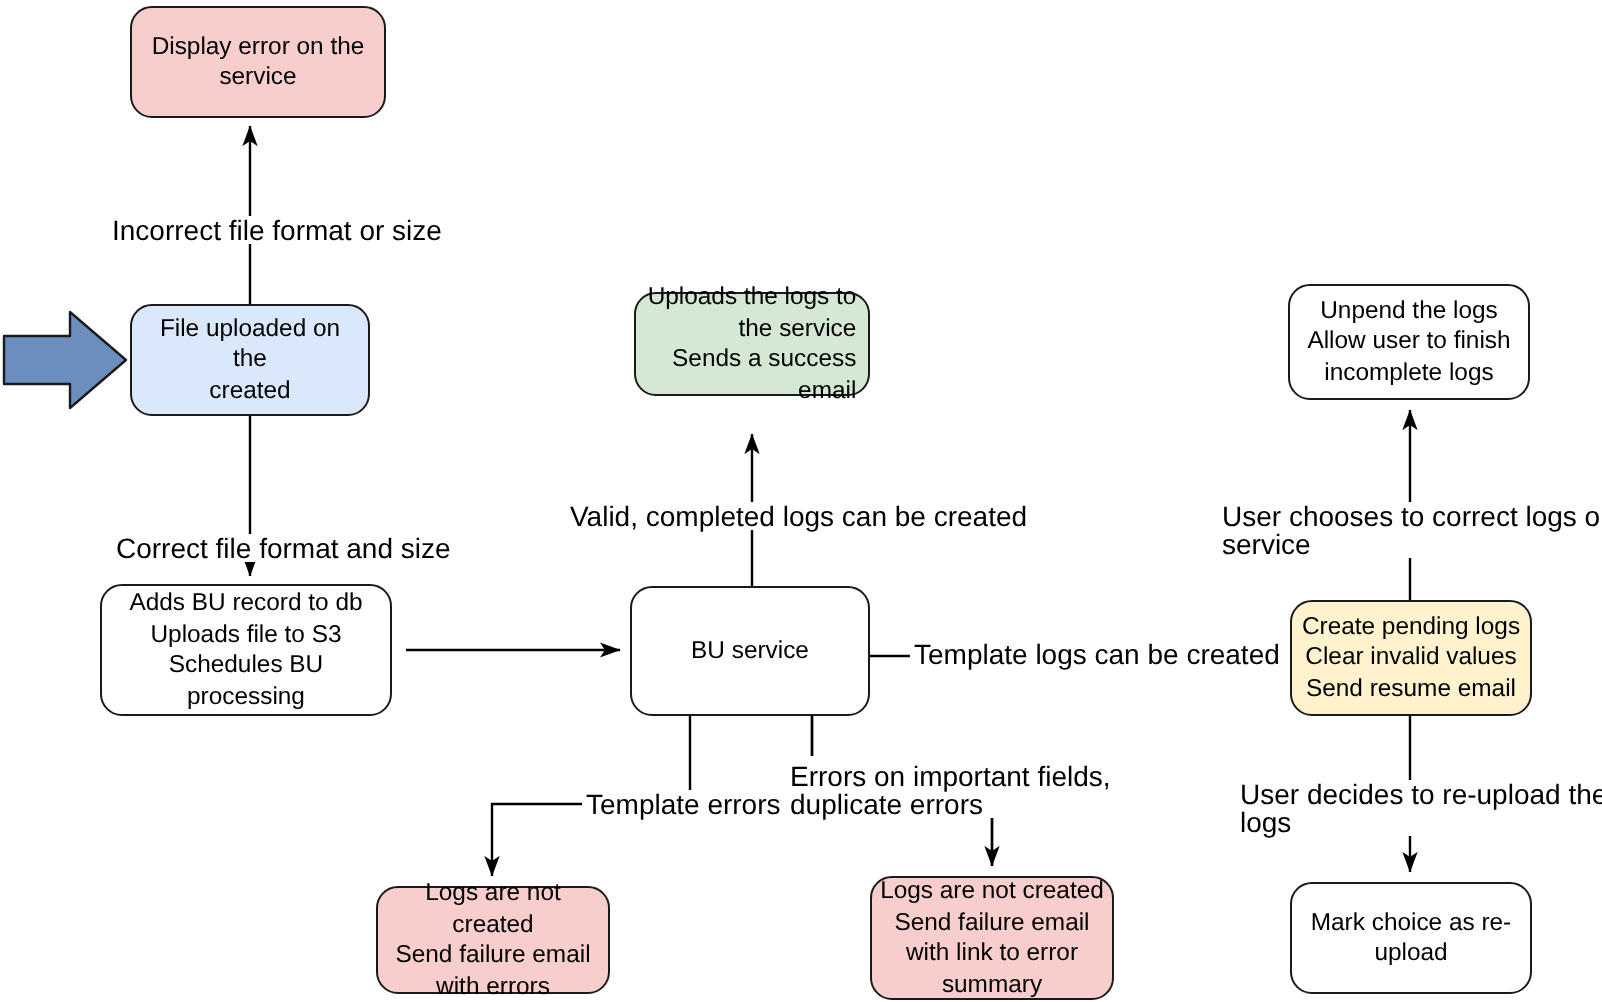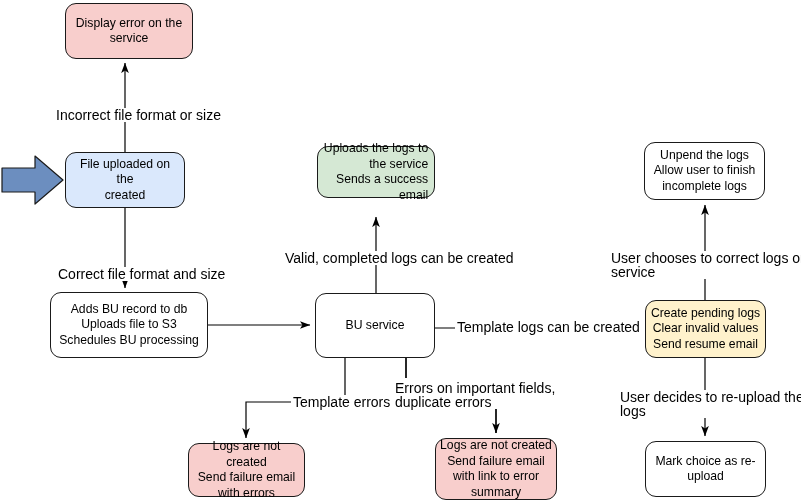--- a/index.html
+++ b/index.html
@@ -86,21 +86,21 @@
     <path d="M496,386 L496,433" fill="none" stroke="#000000" stroke-width="1.2" marker-end="url(#arrow)"></path>
     <path d="M406,358 L406,378" fill="none" stroke="#000000" stroke-width="1.2"></path>
   </svg>
 
   <div class="node" style="left:65px;top:3px;width:128px;height:56px;background:#f8cecc;">Display error on the
 service</div>
 
   <div class="node" style="left:65px;top:152px;width:120px;height:56px;background:#dae8fc;">File uploaded on the
 created</div>
 
-  <div class="node" style="left:50px;top:292px;width:158px;height:66px;background:#ffffff;">Adds BU record to db
+  <div class="node" style="left:50px;top:292px;width:146px;height:66px;background:#ffffff;">Adds BU record to db
 Uploads file to S3
 Schedules BU processing</div>
 
   <div class="node" style="left:317px;top:146px;width:118px;height:52px;background:#d5e8d4;text-align:right;">Uploads the logs to
 the service
 Sends a success
 email</div>
 
   <div class="node" style="left:644px;top:142px;width:121px;height:58px;background:#ffffff;">Unpend the logs
 Allow user to finish

